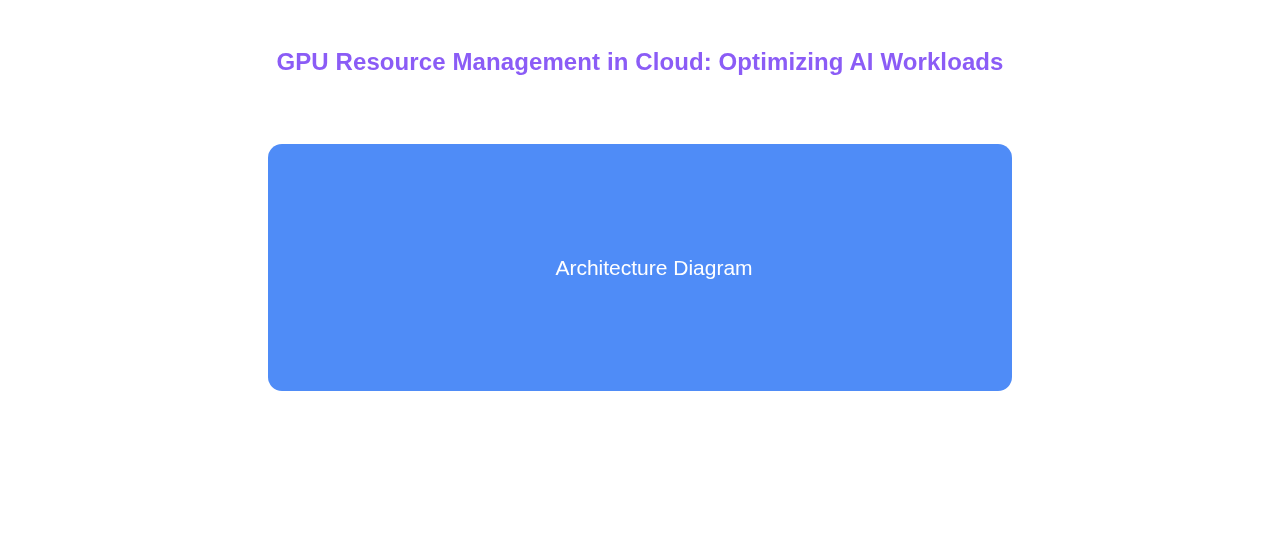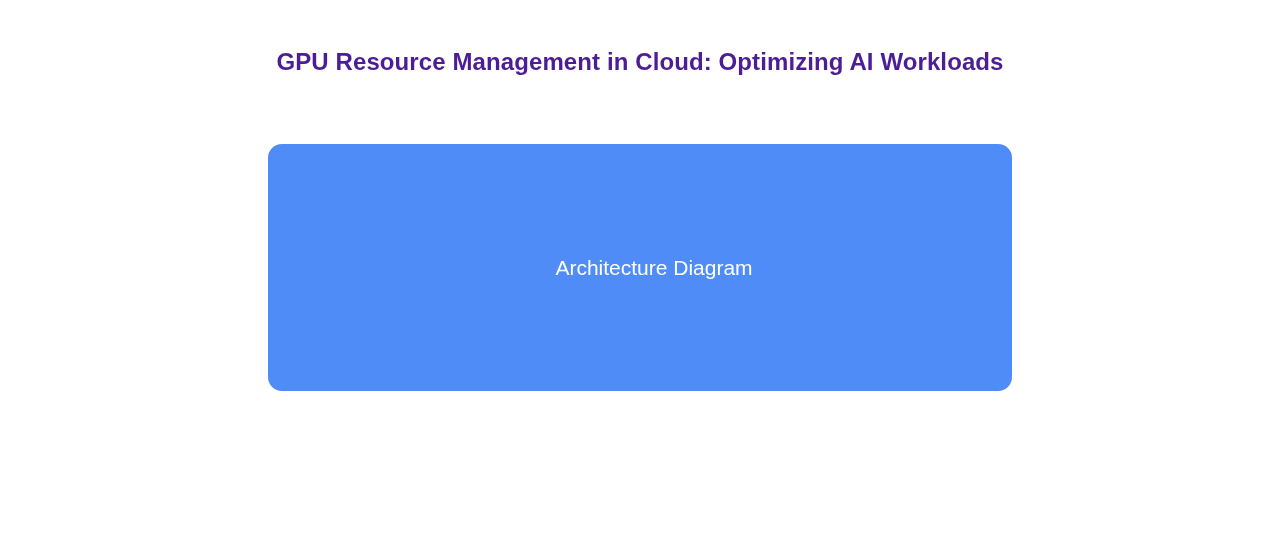--- a/index.html
+++ b/index.html
@@ -27,21 +27,21 @@
     position: absolute;
     left: 0;
     top: 29px;
     width: 1280px;
     text-align: center;
     font-family: "Liberation Sans", sans-serif;
     font-size: 24px;
     font-weight: bold;
     line-height: 34px;
     letter-spacing: 0.1px;
-    color: #4c1d95;
+    color: #8b5cf6;
     white-space: nowrap;
   }
 
   .figure-placeholder {
     position: absolute;
     left: 268px;
     top: 144px;
     width: 744px;
     height: 247px;
     background: #4f8cf7;

